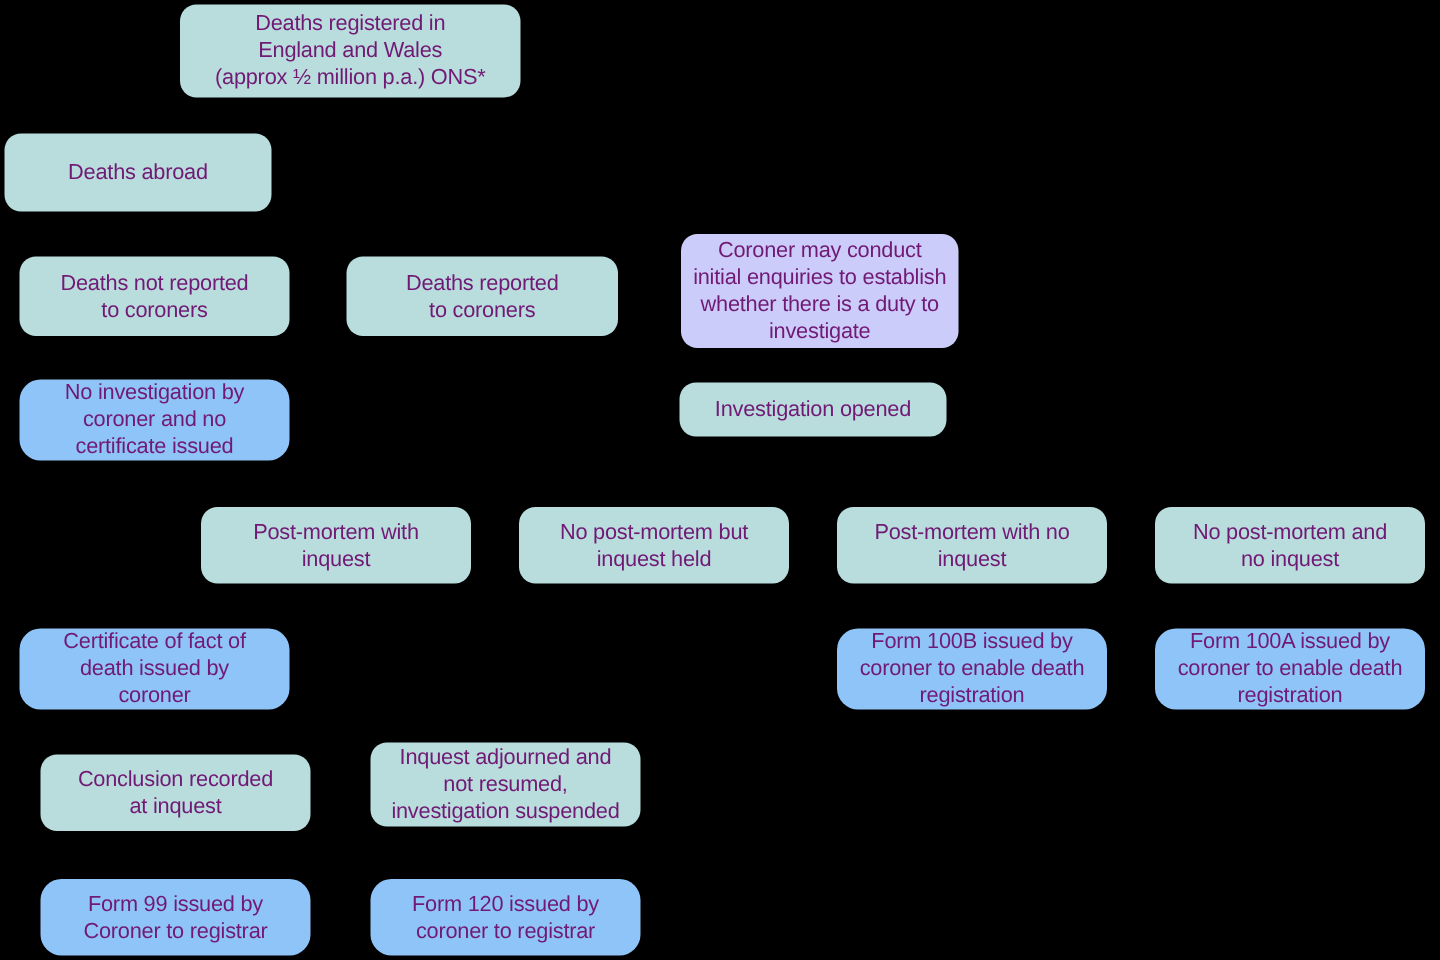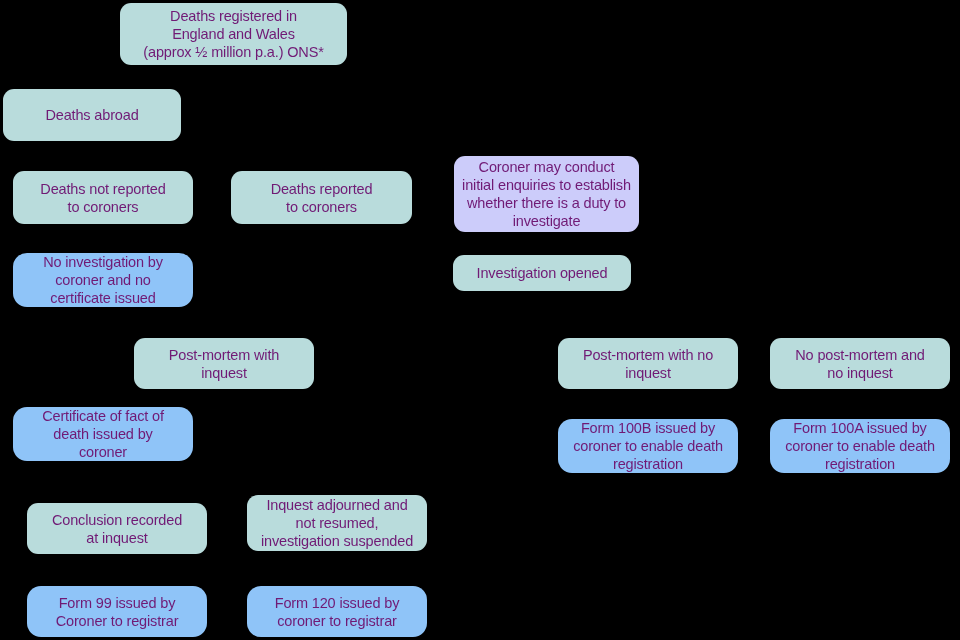--- a/index.html
+++ b/index.html
@@ -55,25 +55,27 @@
     <div class="node purple" style="left: 454px; top: 156px; width: 185px; height: 76px;"><span class="label">Coroner may conduct
 initial enquiries to establish
 whether there is a duty to
 investigate</span></div>
     <div class="node blue" style="left: 13px; top: 253px; width: 180px; height: 54px;"><span class="label">No investigation by
 coroner and no
 certificate issued</span></div>
     <div class="node teal" style="left: 453px; top: 255px; width: 178px; height: 36px;"><span class="label">Investigation opened</span></div>
     <div class="node teal" style="left: 134px; top: 338px; width: 180px; height: 51px;"><span class="label">Post-mortem with
 inquest</span></div>
+    <div class="node teal" style="left: 346px; top: 338px; width: 180px; height: 51px;"><span class="label">No post-mortem but
+inquest held</span></div>
     <div class="node teal" style="left: 558px; top: 338px; width: 180px; height: 51px;"><span class="label">Post-mortem with no
 inquest</span></div>
     <div class="node teal" style="left: 770px; top: 338px; width: 180px; height: 51px;"><span class="label">No post-mortem and
 no inquest</span></div>
-    <div class="node blue" style="left: 13px; top: 407px; width: 180px; height: 54px;"><span class="label">Certificate of fact of
+    <div class="node blue" style="left: 13px; top: 419px; width: 180px; height: 54px;"><span class="label">Certificate of fact of
 death issued by
 coroner</span></div>
     <div class="node blue" style="left: 558px; top: 419px; width: 180px; height: 54px;"><span class="label">Form 100B issued by
 coroner to enable death
 registration</span></div>
     <div class="node blue" style="left: 770px; top: 419px; width: 180px; height: 54px;"><span class="label">Form 100A issued by
 coroner to enable death
 registration</span></div>
     <div class="node teal" style="left: 27px; top: 503px; width: 180px; height: 51px;"><span class="label">Conclusion recorded
 at inquest</span></div>

